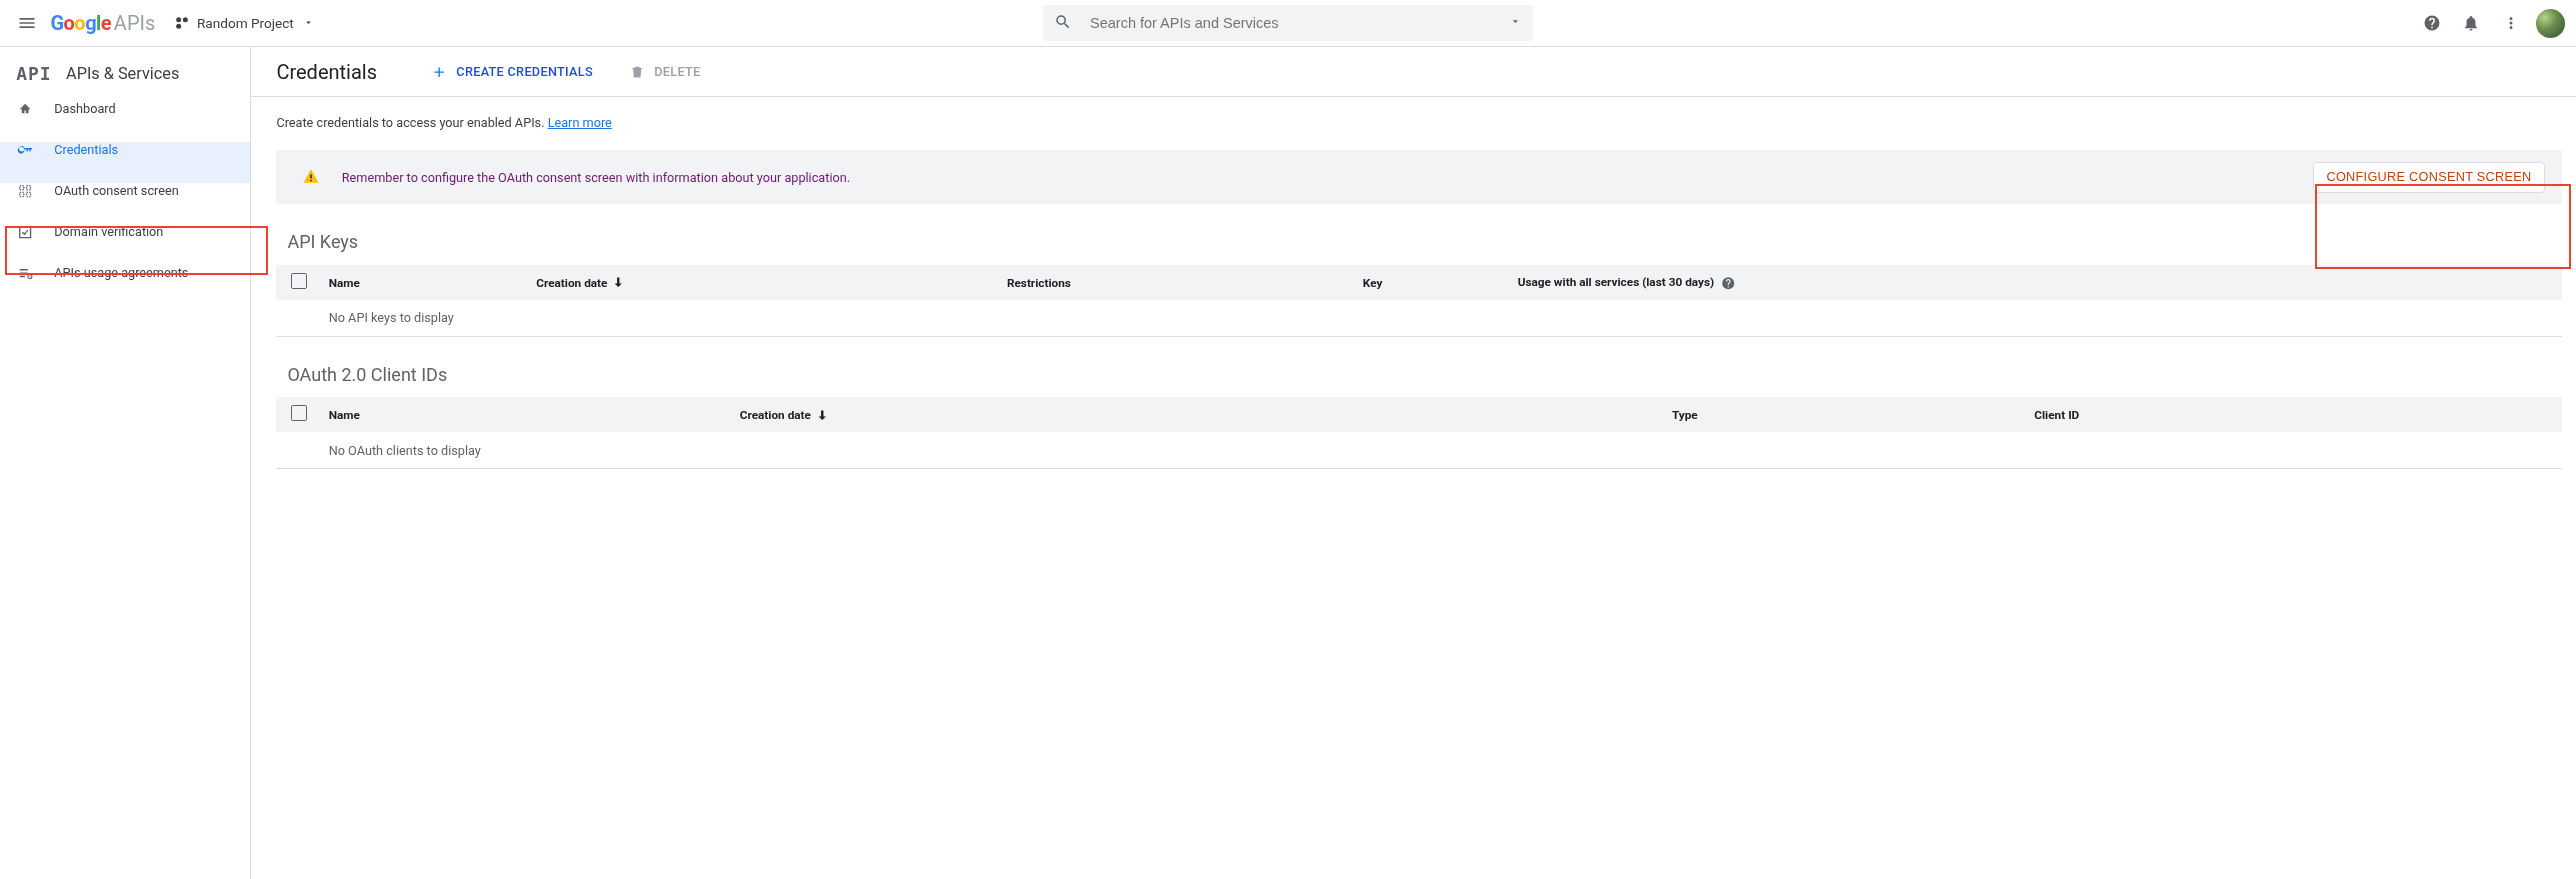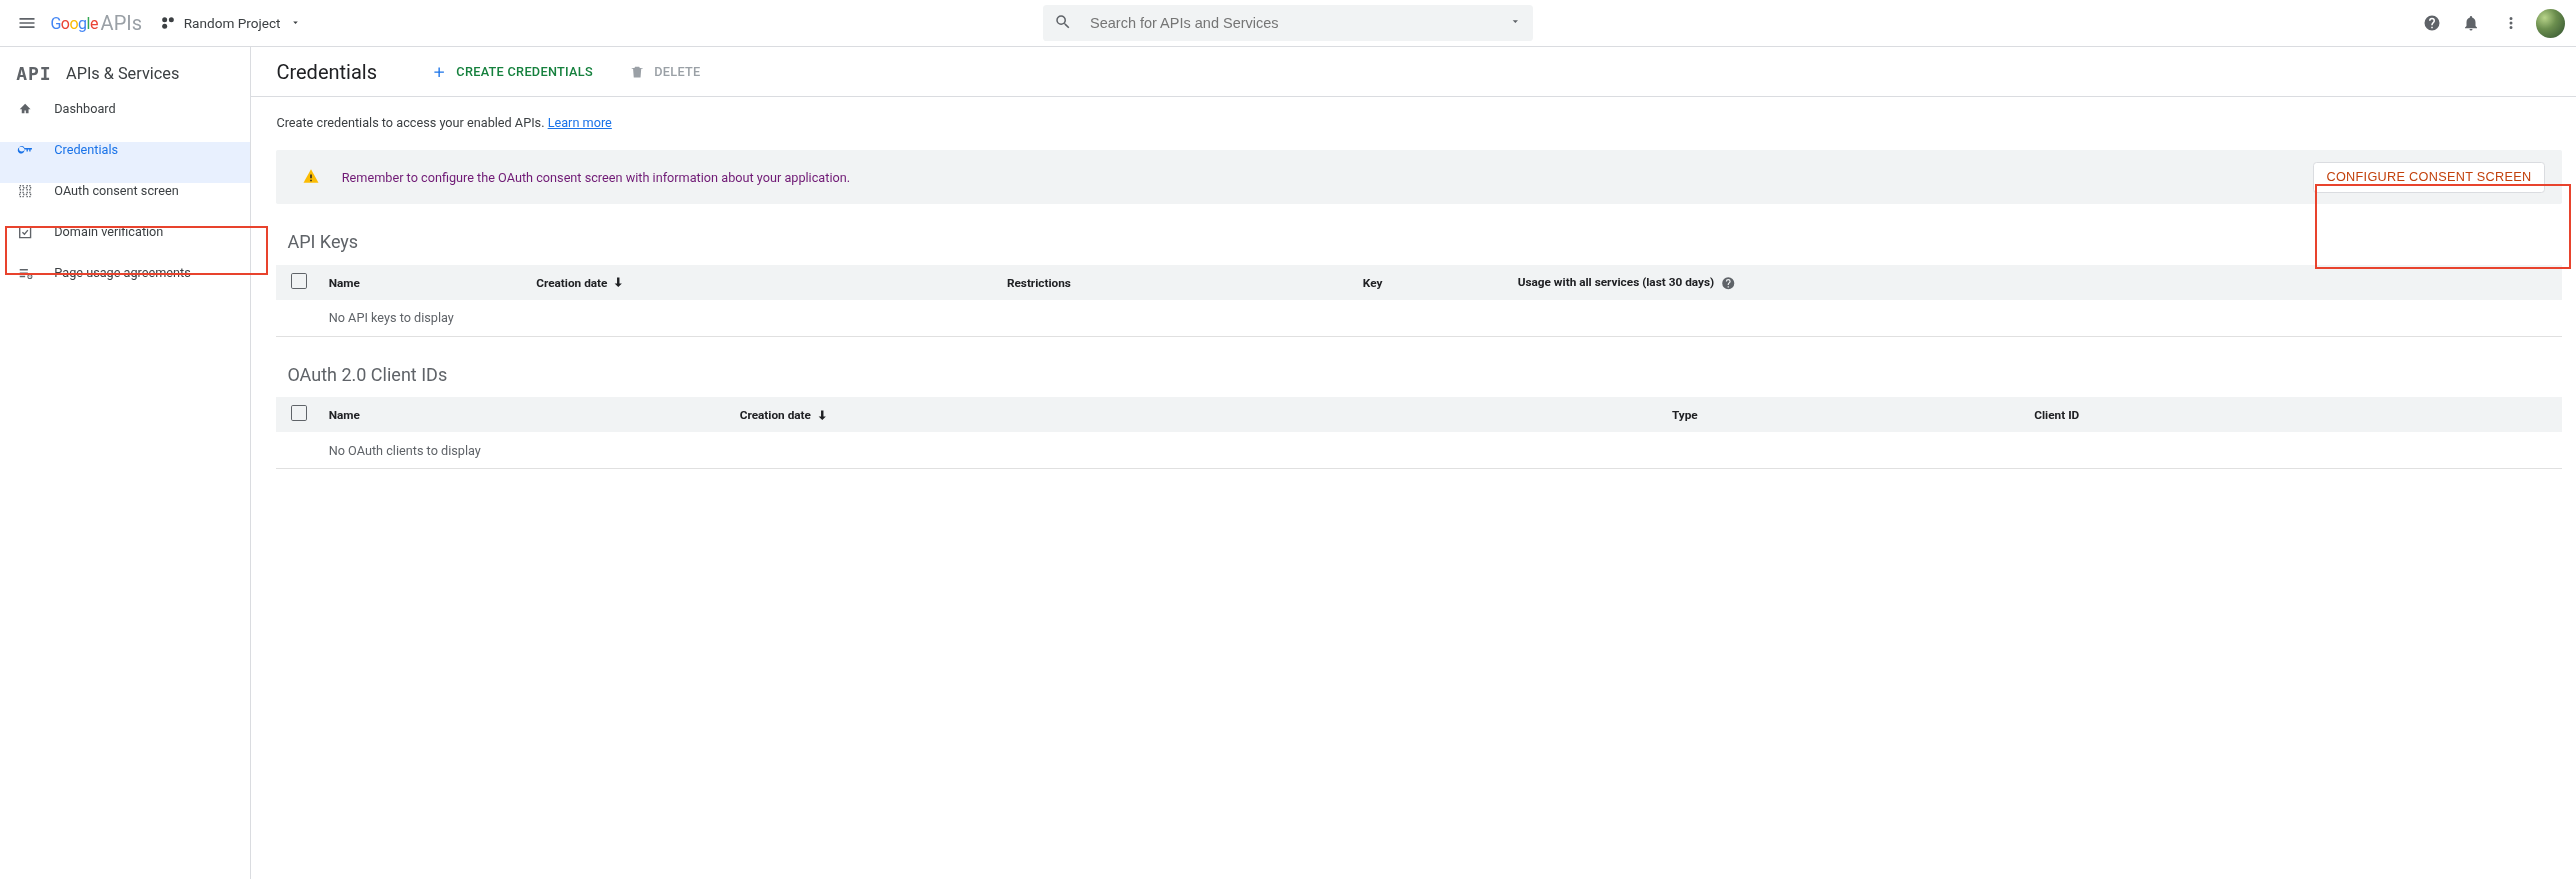--- a/index.html
+++ b/index.html
@@ -11,21 +11,21 @@
     border-bottom: 0.9px solid #dadce0;
     display: flex;
     align-items: center;
     padding: 0 11px 0 9px;
     position: relative;
   }
   .hamburger { width: 36px; height: 36px; display:flex; align-items:center; justify-content:center; border-radius:50%; cursor:pointer; }
   .hamburger svg { width:20px; height:20px; fill:#5f6368; }
 
   .logo { display:flex; align-items:center; margin-left:5.4px; cursor:pointer; }
-  .logo .g-word { font-size:16px; font-weight:400; letter-spacing:-0.5px; }
+  .logo .g-word { font-size:20px; font-weight:700; letter-spacing:-0.5px; }
   .logo .g-word .b { color:#4285F4; }
   .logo .g-word .r { color:#EA4335; }
   .logo .g-word .y { color:#FBBC05; }
   .logo .g-word .g { color:#34A853; }
   .logo .apis { color:#9aa0a6; font-size:20px; margin-left:2.7px; font-weight:400; }
 
   .project-selector { display:flex; align-items:center; margin-left:16.3px; cursor:pointer; }
   .project-selector svg.dots { width:20px; height:20px; }
   .project-selector .pname { font-size:13.6px; color:#3c4043; margin-left:5.4px; }
   .project-selector .caret { margin-left:9px; }
@@ -94,21 +94,21 @@
 
   .page-header {
     display:flex; align-items:center;
     padding: 0 0 12.7px 25.4px;
     border-bottom:0.9px solid #dadce0;
   }
   .page-header h1 { font-size:20px; font-weight:400; color:#202124; }
   .action-btn {
     display:flex; align-items:center;
     margin-left:54px;
-    color:#15803d;
+    color:#1d4ed8;
     font-weight:500; font-size:12.7px; letter-spacing:0.3px;
     cursor:pointer;
     text-transform:uppercase;
   }
   .action-btn svg { width:16.3px; height:16.3px; fill:#1a73e8; margin-right:9px; }
   .action-btn.disabled { color:#9aa0a6; cursor:default; margin-left:36px; }
   .action-btn.disabled svg { fill:#9aa0a6; }
 
   .content { padding: 18px 14.5px 0 25.4px; }
   .intro { font-size:12.7px; color:#3c4043; }
@@ -260,21 +260,21 @@
       <span class="nlabel">Domain verification</span>
     </div>
     <div class="nav-item">
       <span class="nicon">
         <svg viewBox="0 0 24 24">
             <path d="M4 6h12v2H4zM4 11h12v2H4zM4 16h8v2H4z"></path>
             <circle cx="19" cy="17" r="3" fill="none" stroke="#5f6368" stroke-width="1.5"></circle>
             <path d="M19 15.5v1.5l1 .8" stroke="#5f6368" stroke-width="1" fill="none"></path>
           </svg>
       </span>
-      <span class="nlabel">Page usage agreements</span>
+      <span class="nlabel">APIs usage agreements</span>
     </div>
   </div>
 
   <div class="main">
     <div class="page-header">
       <h1>Credentials</h1>
       <div class="action-btn">
         <svg viewBox="0 0 24 24">
             <path d="M19 13h-6v6h-2v-6H5v-2h6V5h2v6h6v2z"></path>
           </svg>

